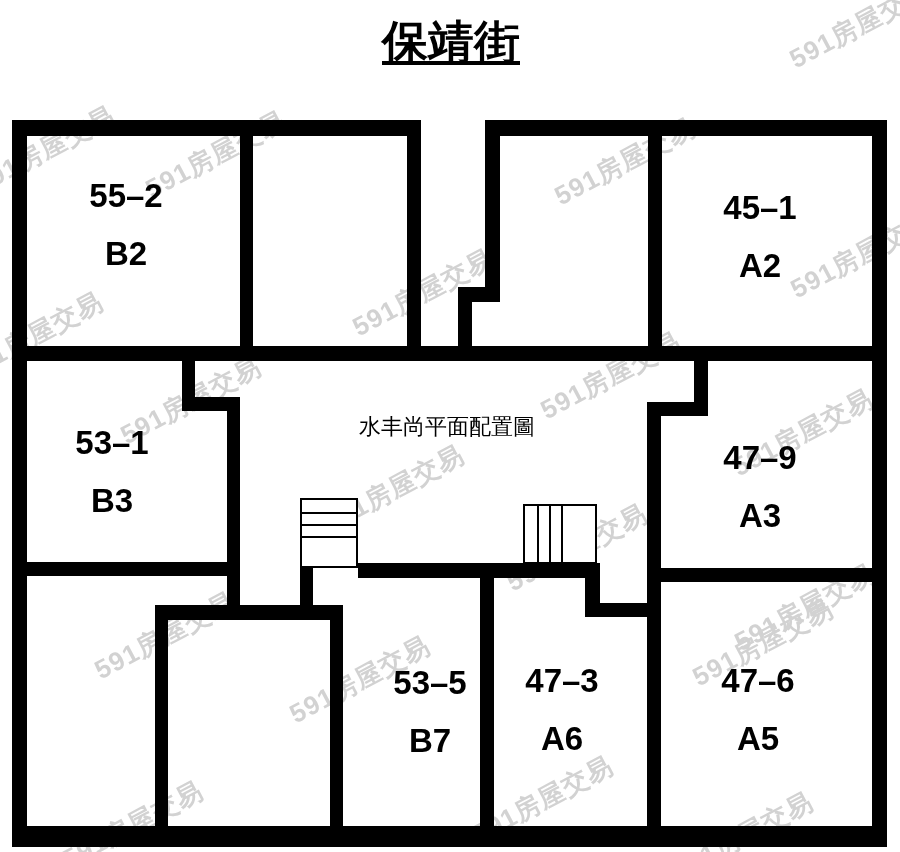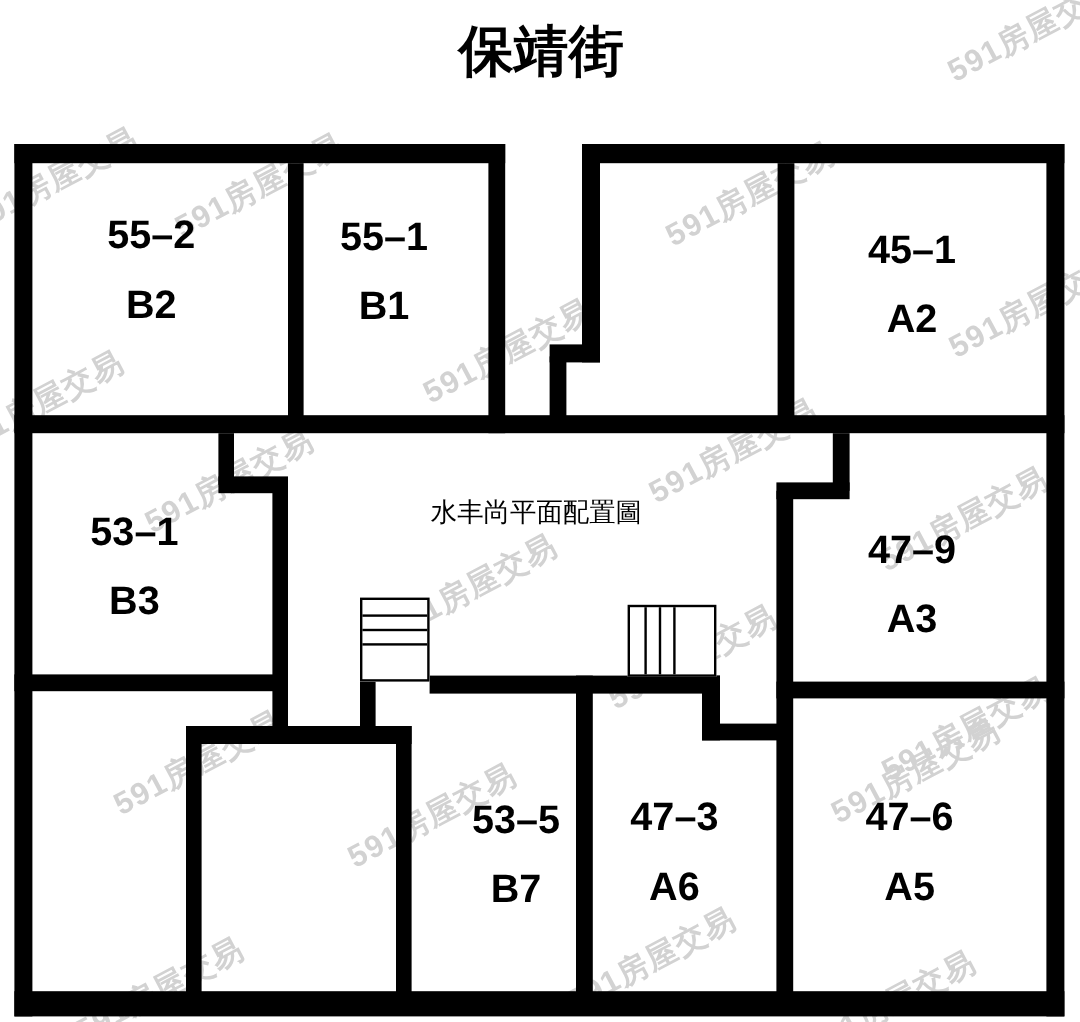--- a/index.html
+++ b/index.html
@@ -10,21 +10,21 @@
   .wm{
     position:absolute;z-index:1;color:#d2d2d2;font-size:26px;letter-spacing:1px;
     white-space:nowrap;transform:translate(-50%,-50%) rotate(-28deg);
     font-weight:bold;user-select:none;
   }
   .wall{position:absolute;background:#000;z-index:2;}
   .stair{position:absolute;z-index:3;background:#fff;border:2px solid #000;box-sizing:border-box;}
   .stair .ln{position:absolute;background:#000;}
   .street-title{
     position:absolute;left:451px;top:43px;transform:translate(-50%,-50%);
-    font-size:46px;font-weight:bold;color:#000;white-space:nowrap;z-index:4;
+    font-size:46px;font-weight:bold;color:#000;white-space:nowrap;z-index:4;text-decoration:underline;
   }
   .plan-title{
     position:absolute;left:447px;top:427px;transform:translate(-50%,-50%);
     font-size:22px;font-weight:normal;color:#000;white-space:nowrap;z-index:4;
   }
   .room-label{
     position:absolute;transform:translate(-50%,-50%);z-index:4;
     display:flex;flex-direction:column;align-items:center;gap:22px;
     font-size:33px;line-height:36px;font-weight:bold;color:#000;white-space:nowrap;
   }
@@ -97,24 +97,20 @@
     <div class="ln" style="left:36px;top:0;width:2px;height:100%"></div>
   </div>
 
   <div class="street-title">保靖街</div>
   <div class="plan-title">水丰尚平面配置圖</div>
 
   <div class="room-label" style="left:126px;top:225px">
     <span>55–2</span>
     <span>B2</span>
   </div>
-  <div class="room-label" style="left:320px;top:226px">
-    <span>55–1</span>
-    <span>B1</span>
-  </div>
   <div class="room-label" style="left:760px;top:237px">
     <span>45–1</span>
     <span>A2</span>
   </div>
   <div class="room-label" style="left:112px;top:472px">
     <span>53–1</span>
     <span>B3</span>
   </div>
   <div class="room-label" style="left:760px;top:487px">
     <span>47–9</span>

